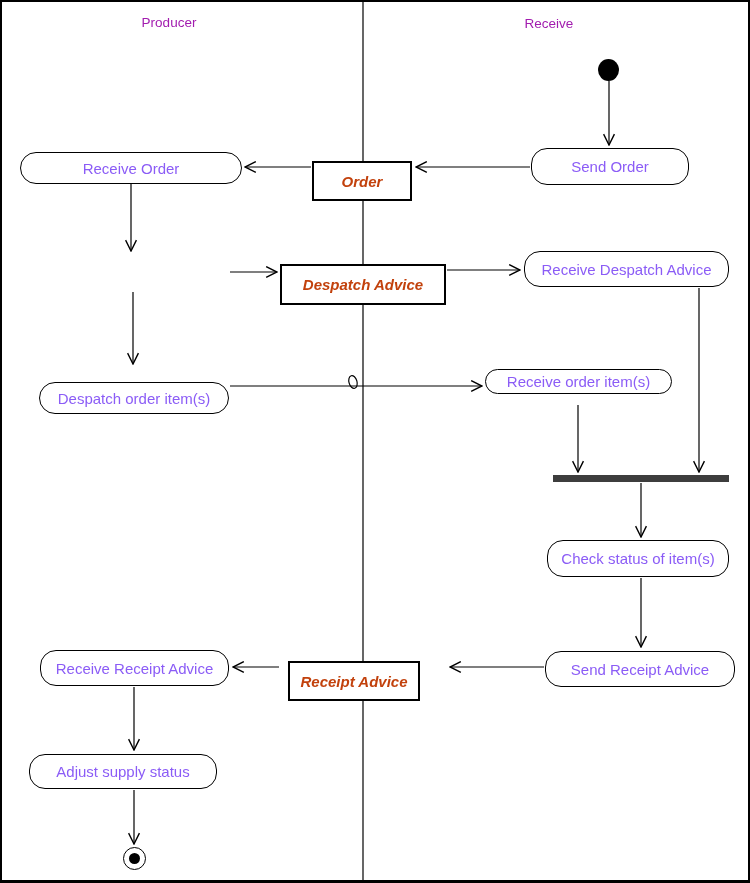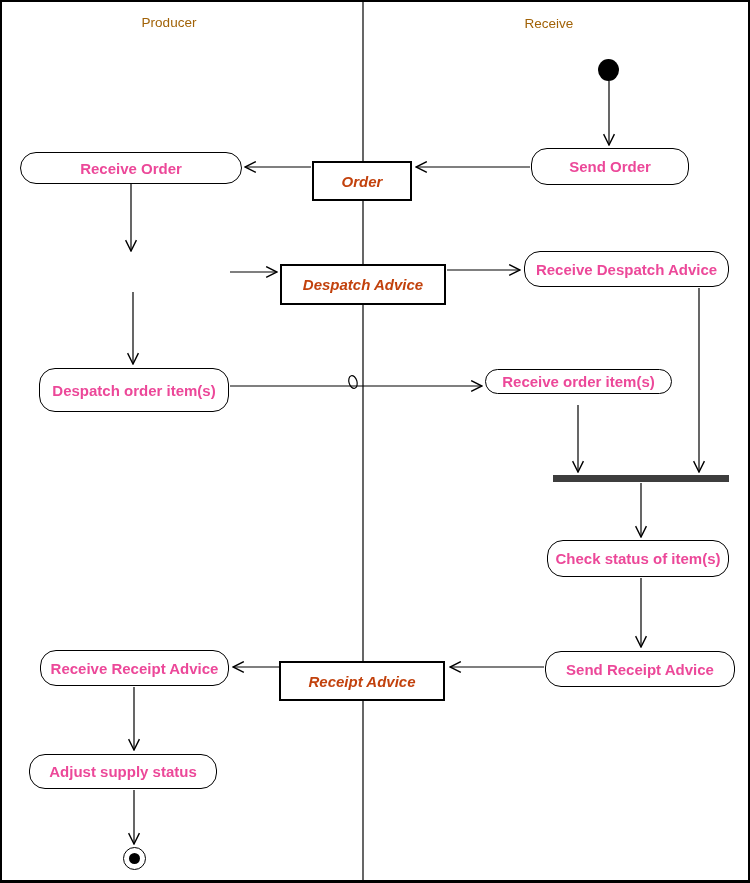--- a/index.html
+++ b/index.html
@@ -17,34 +17,34 @@
   .edges {
     position: absolute;
     left: 0; top: 0;
     width: 750px; height: 883px;
   }
   .lane-label {
     position: absolute;
     width: 160px;
     text-align: center;
     font-size: 13.5px;
-    color: #a16207;
+    color: #a21caf;
   }
   .action {
     position: absolute;
     box-sizing: border-box;
     background: #fff;
     border: 1.5px solid #000;
     border-radius: 16px;
     display: flex;
     align-items: center;
     justify-content: center;
     font-size: 15px;
-    font-weight: bold;
-    color: #ec4899;
+    font-weight: normal;
+    color: #8b5cf6;
     white-space: nowrap;
   }
   .object-node {
     position: absolute;
     box-sizing: border-box;
     background: #fff;
     border: 2.5px solid #000;
     display: flex;
     align-items: center;
     justify-content: center;
@@ -123,27 +123,27 @@
   <div class="lane-label" style="left:87px; top:13px">Producer</div>
   <div class="lane-label" style="left:467px; top:14px">Receive</div>
 
   <div class="initial-node"></div>
   <div class="join-bar" style="background:#3d3d3d"></div>
   <div class="final-node">
     <div class="dot"></div>
   </div>
 
   <div class="action" style="left:18px; top:150px; width:222px; height:32px">Receive Order</div>
-  <div class="action" style="left:37px; top:366px; width:190px; height:44px">Despatch order item(s)</div>
+  <div class="action" style="left:37px; top:380px; width:190px; height:32px">Despatch order item(s)</div>
   <div class="action" style="left:38px; top:648px; width:189px; height:36px">Receive Receipt Advice</div>
   <div class="action" style="left:27px; top:752px; width:188px; height:35px">Adjust supply status</div>
 
   <div class="action" style="left:529px; top:146px; width:158px; height:37px">Send Order</div>
   <div class="action" style="left:522px; top:249px; width:205px; height:36px">Receive Despatch Advice</div>
   <div class="action" style="left:483px; top:367px; width:187px; height:25px">Receive order item(s)</div>
   <div class="action" style="left:545px; top:538px; width:182px; height:37px">Check status of item(s)</div>
   <div class="action" style="left:543px; top:649px; width:190px; height:36px">Send Receipt Advice</div>
 
   <div class="object-node" style="left:310px; top:145px; width:100px; height:40px">Order</div>
   <div class="object-node" style="left:278px; top:248px; width:166px; height:41px">Despatch Advice</div>
-  <div class="object-node" style="left:277px; top:645px; width:166px; height:40px">Receipt Advice</div>
+  <div class="object-node" style="left:286px; top:645px; width:132px; height:40px">Receipt Advice</div>
 
 </div>
 
 </body></html>

